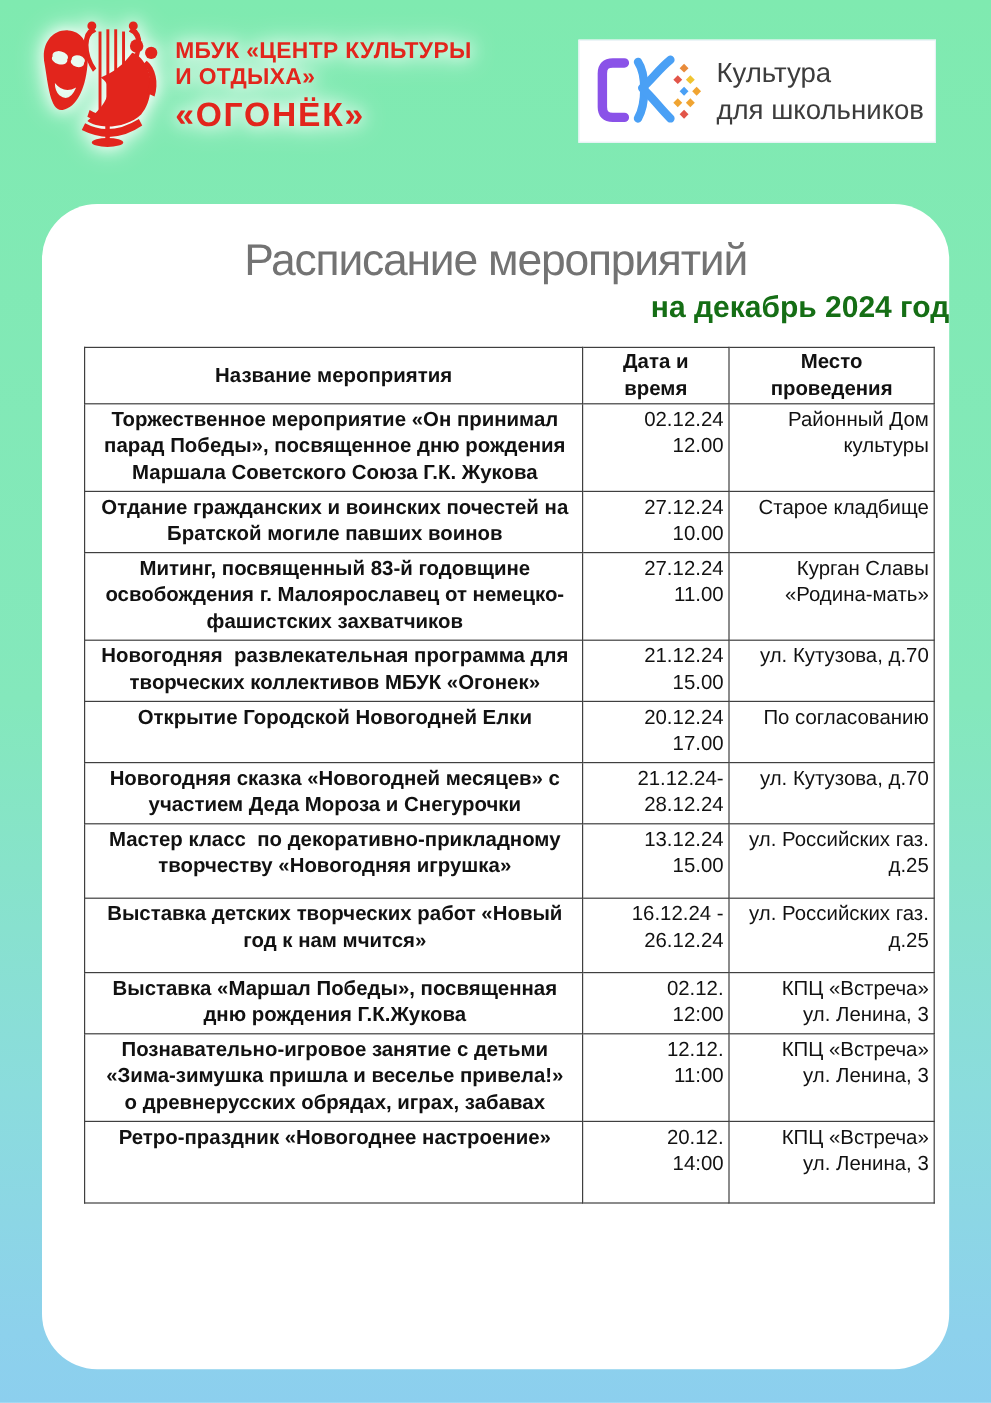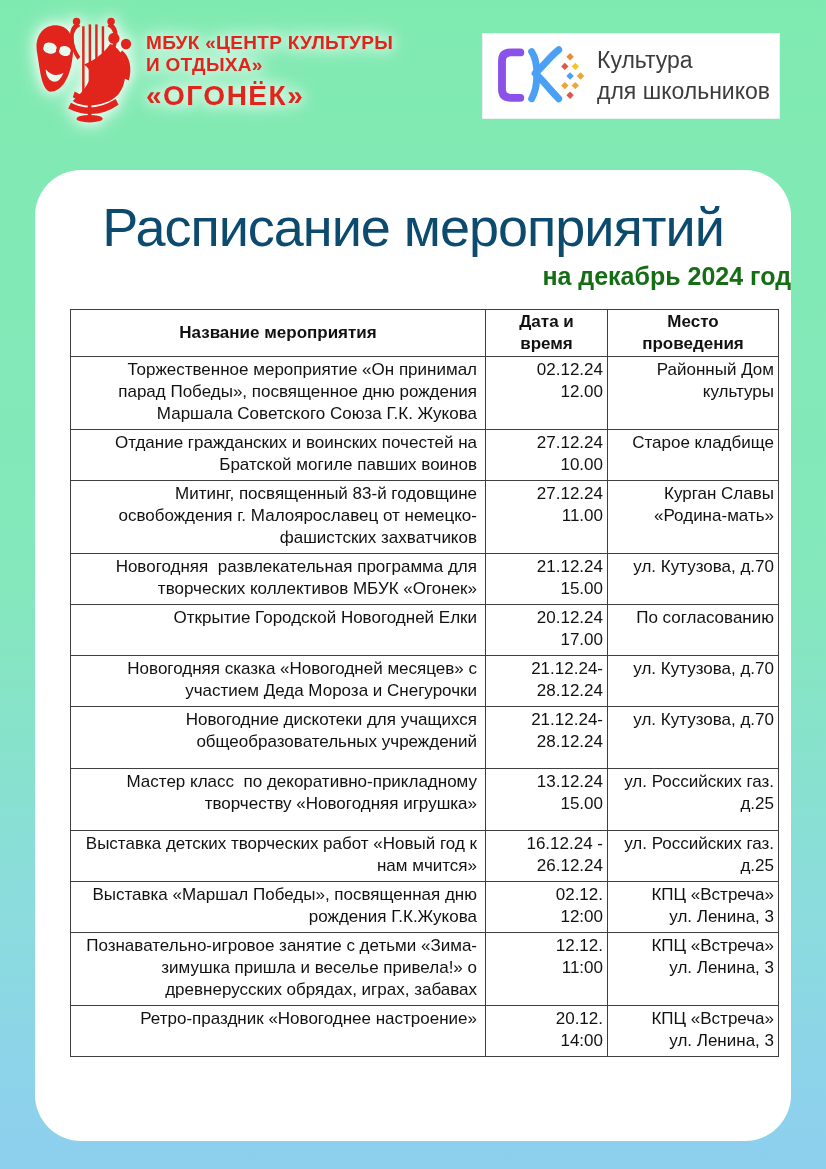--- a/index.html
+++ b/index.html
@@ -18,29 +18,29 @@
   .org-text { margin-left: 6px; color: #e2251c; font-weight: bold; line-height: 1.15; }
   .org-line1, .org-line2 { font-size: 19px; letter-spacing: .3px; }
   .org-line3 { font-size: 28px; letter-spacing: 1.5px; margin-top: 4px; }
   .partner-card { position: absolute; left: 482px; top: 33px; width: 298px; height: 86px;
                   background: #ffffff; border: 1px solid #e8f2f5; display: flex; align-items: center; }
   .partner-icon { width: 96px; height: 66px; margin-left: 12px; flex: 0 0 auto; }
   .partner-text { color: #3c3c3c; font-size: 23px; line-height: 31px; margin-left: 6px; }
   
   .card { position: absolute; left: 35px; top: 170px; width: 756px; height: 971px;
           background: #ffffff; border-radius: 46px; padding-top: 26px; }
-  .title { text-align: center; color: #0c4a6e; font-size: 54px; font-weight: 400; letter-spacing: -1px; }
+  .title { text-align: center; color: #737373; font-size: 37px; font-weight: 400; letter-spacing: -1px; }
   .subtitle { text-align: right; color: #156e15; font-size: 25px; font-weight: bold; margin-top: 4px; }
   
   table.sched { border-collapse: collapse; margin: 18px 13px 0 35px; width: 708px;
                 font-size: 17px; line-height: 22px; color: #111; table-layout: fixed; }
   .sched th, .sched td { border: 1.5px solid #3f3f3f; vertical-align: top; }
   .sched col.c1 { width: 415px; } .sched col.c2 { width: 122px; } .sched col.c3 { width: 171px; }
   .sched th { font-weight: bold; text-align: center; white-space: pre-line; padding: 1px 4px; vertical-align: middle; }
-  .sched td.c-name { text-align: right; padding: 2px 8px 4px 10px; white-space: pre-wrap; }
+  .sched td.c-name { text-align: center; padding: 2px 8px 4px 10px; white-space: pre-wrap; font-weight: bold; }
   .sched td.c-date, .sched td.c-place { text-align: right; white-space: pre-line; padding: 2px 4px 4px; }
   
   .sched tbody tr:nth-child(7) td { height: 62px; }
   .sched tbody tr:nth-child(8) td { height: 62px; }
   .sched tbody tr:nth-child(11) td { height: 68px; }
 </style>
 </head>
 <body>
 
 <div class="hdr">
@@ -164,26 +164,20 @@
     <td class="c-place">По согласованию</td>
   </tr>
 
   <tr>
     <td class="c-name">Новогодняя сказка «Новогодней месяцев» с участием Деда Мороза и Снегурочки</td>
     <td class="c-date">21.12.24-
 28.12.24</td>
     <td class="c-place">ул. Кутузова, д.70</td>
   </tr>
 
-  <tr>
-    <td class="c-name">Новогодние дискотеки для учащихся общеобразовательных учреждений</td>
-    <td class="c-date">21.12.24-
-28.12.24</td>
-    <td class="c-place">ул. Кутузова, д.70</td>
-  </tr>
 
   <tr>
     <td class="c-name">Мастер класс  по декоративно-прикладному творчеству «Новогодняя игрушка»</td>
     <td class="c-date">13.12.24
 15.00</td>
     <td class="c-place">ул. Российских газ.
 д.25</td>
   </tr>
 
   <tr>

